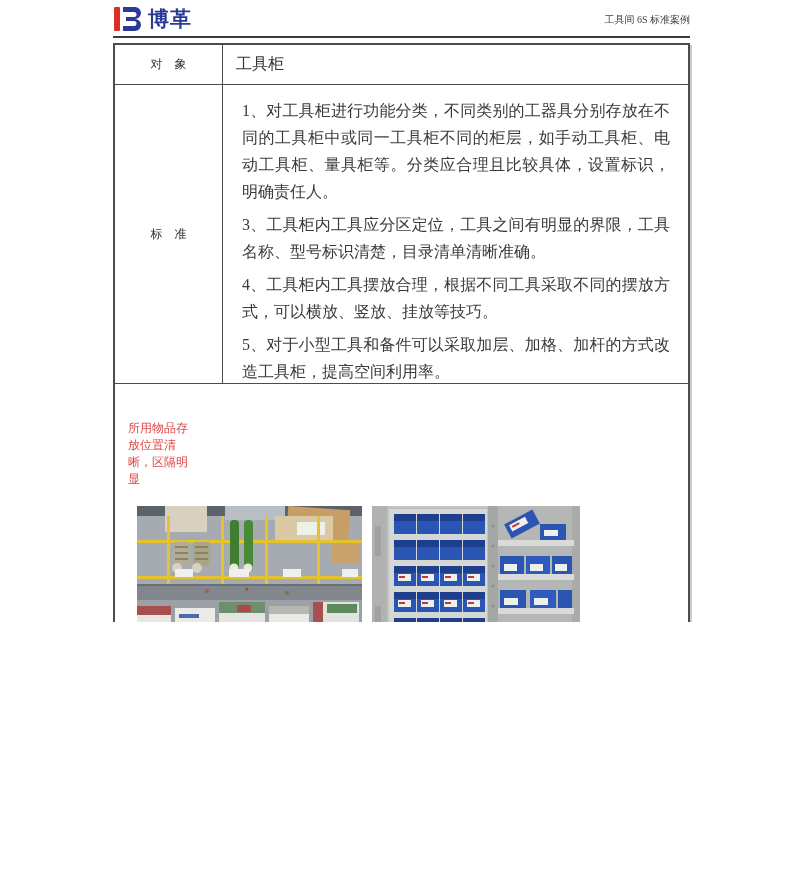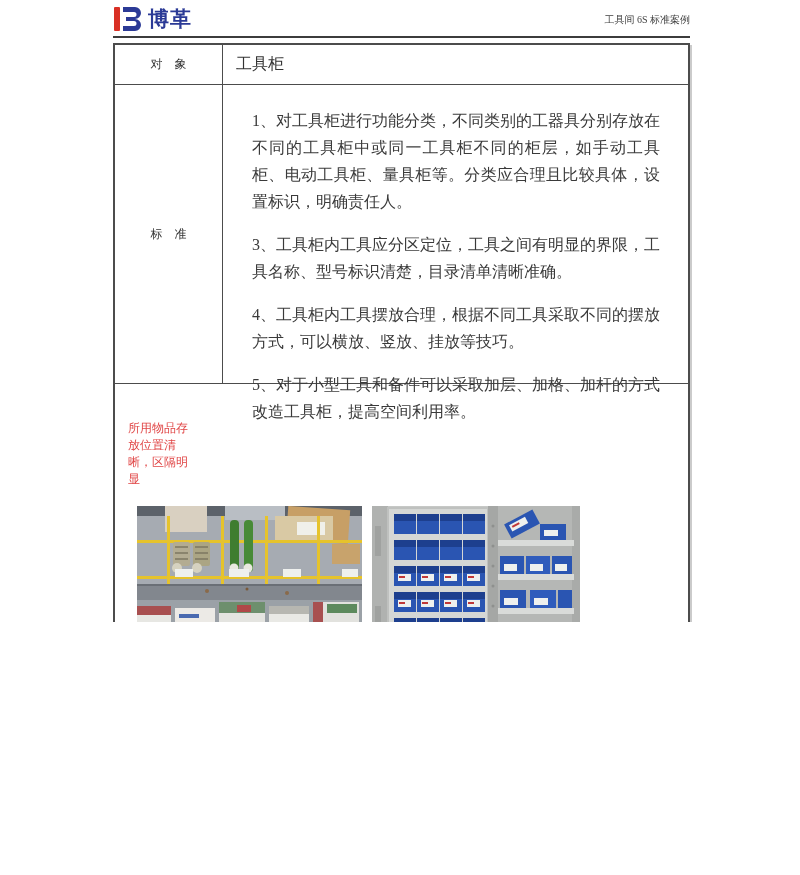--- a/index.html
+++ b/index.html
@@ -19,21 +19,21 @@
     border:2px solid #4c4c4c;box-shadow:2px 2px 0 rgba(160,160,160,.55);
     display:grid;grid-template-columns:108px 1fr;grid-template-rows:40px 299px auto;
   }
   .cell{box-sizing:border-box;}
   .lbl{border-right:1.5px solid #4c4c4c;display:flex;align-items:center;justify-content:center;
        font-size:12px;color:#333;}
   .lbl.top{align-items:flex-start;padding-top:13px;}
   .rb{border-bottom:1.5px solid #4c4c4c;}
   .val{display:flex;align-items:center;padding-left:13px;font-size:16px;color:#333;}
   .std{padding:6px 12px 0 13px;font-size:16px;line-height:27px;color:#3a3a3a;}
-  .std p{margin:16px;text-align:justify;}
+  .std p{margin:6px;text-align:justify;}
   .method{padding:10px 12px 0 13px;font-size:16px;color:#3a3a3a;}
   .demo-label{margin:0;}
   .caption{margin:26px 16px 0 0;font-size:12px;color:#e04545;}
   
   .photo-grid{margin:18px 0 0 9px;display:grid;grid-template-columns:225px 208px;
               grid-template-rows:180px 167px;gap:8px 10px;}
   .photo{overflow:hidden;line-height:0;}
   .photo svg{display:block;}
 </style>
 </head>

